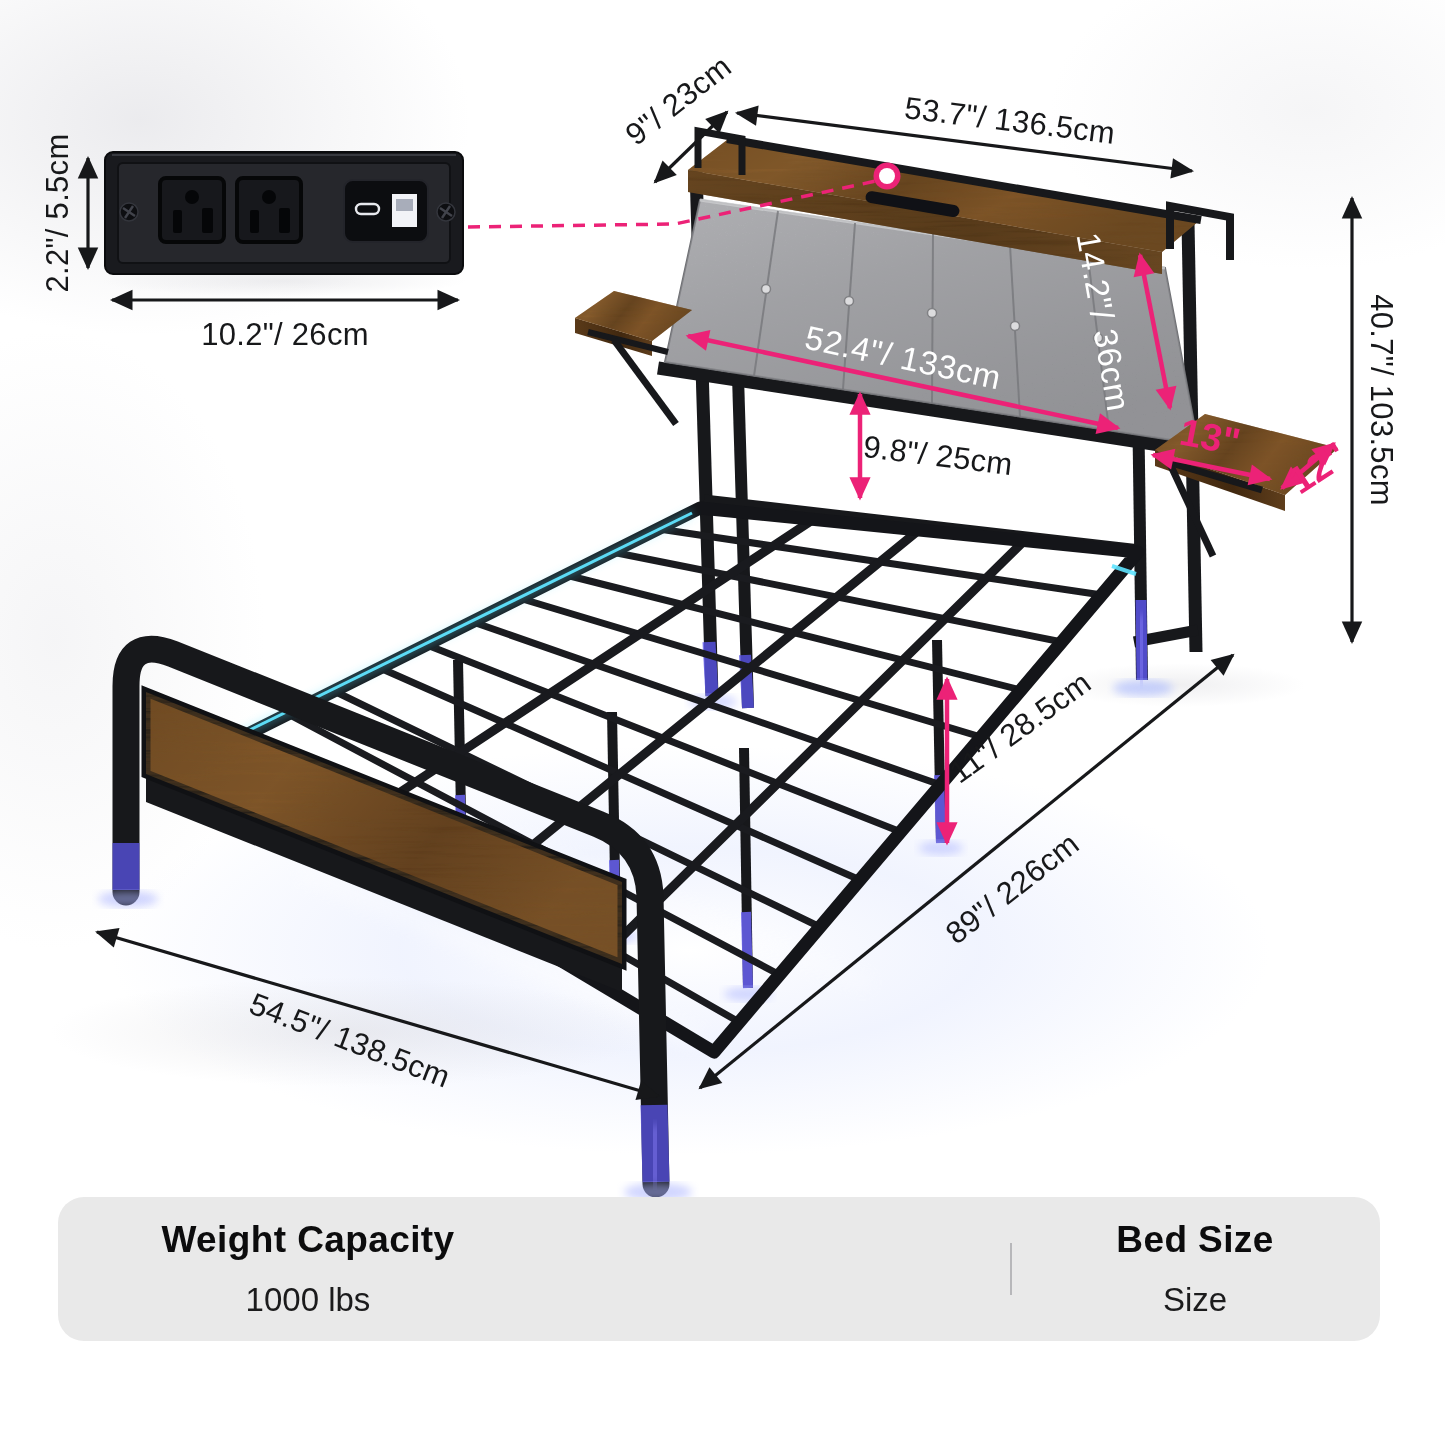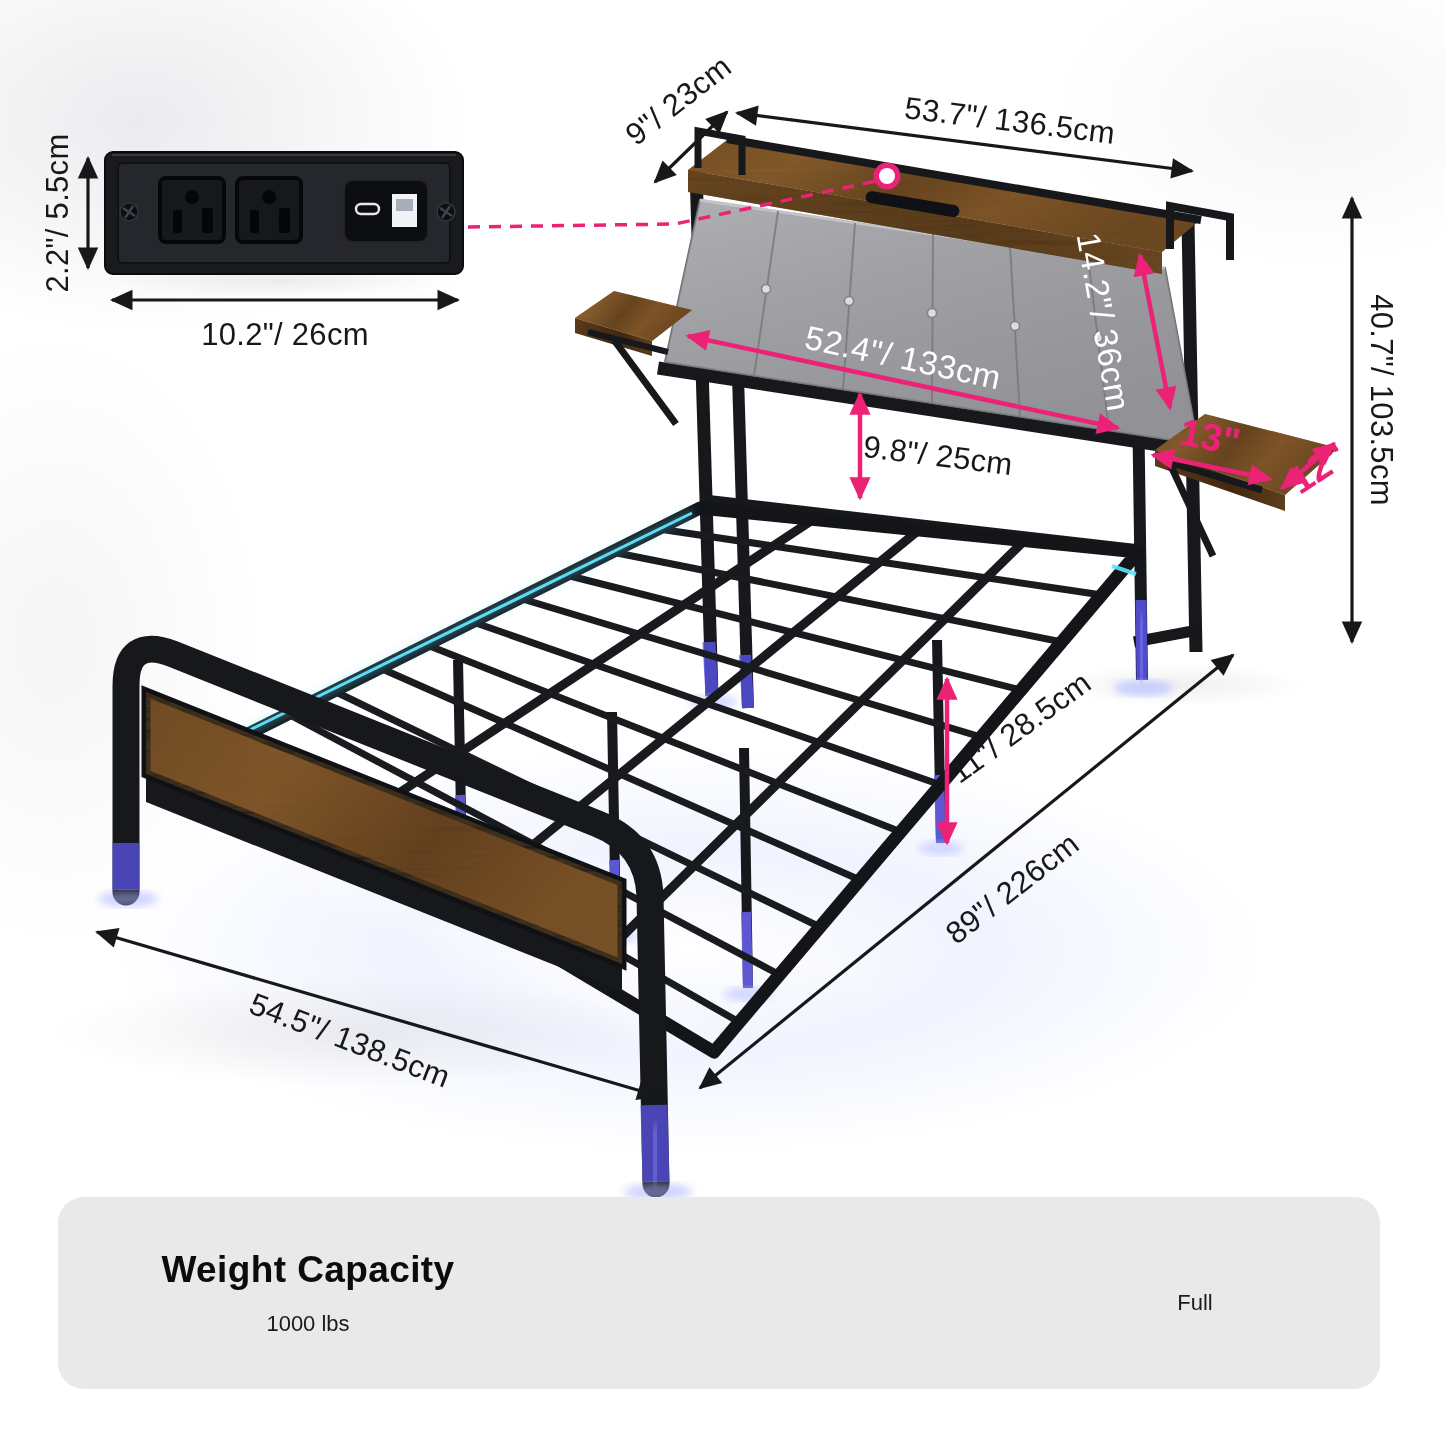--- a/index.html
+++ b/index.html
@@ -2,28 +2,28 @@
 <html style="--accent-pink: #EC2277; --led-blue: #5A55E8; --led-cyan: #5FE4FF; --wood-brown: #7A4A21; --cushion-gray: #9EA0A3; --metal-black: #17181B; --bar-bg: #E9E9E9; --dim-text: #17181A;"><head>
 <meta charset="utf-8">
 <style>
   html,body{margin:0;padding:0;background:#ffffff;}
   body{width:1445px;height:1445px;position:relative;overflow:hidden;
        font-family:"Liberation Sans","DejaVu Sans",sans-serif;}
   #scene{position:absolute;left:0;top:0;}
   .dim{font-size:31px;fill:#17181a;letter-spacing:.3px;}
   .dimw{font-size:33px;fill:#ffffff;font-weight:500;letter-spacing:.5px;}
   .dimp{font-size:38px;font-weight:700;fill:var(--accent-pink,#EC2277);}
-  .specs-bar{position:absolute;left:58px;top:1197px;width:1322px;height:192px;
+  .specs-bar{position:absolute;left:58px;top:1197px;width:1322px;height:144px;
      background:var(--bar-bg,#E9E9E9);border-radius:26px;
      display:grid;grid-template-columns:500fr 452fr 370fr;align-items:center;}
   .spec-col{text-align:center;position:relative;padding:0 10px;}
   .spec-col + .spec-col::before{content:'';position:absolute;left:0;top:24px;bottom:24px;
      width:2px;background:#b7b7ba;}
   .spec-title{font-size:37px;font-weight:800;color:#0c0c0d;letter-spacing:.4px;}
-  .spec-value{font-size:22px;font-weight:400;color:#1b1b1c;margin-top:20px;}
+  .spec-value{font-size:33px;font-weight:400;color:#1b1b1c;margin-top:20px;}
 </style>
 </head>
 <body>
 
 <svg id="scene" width="1445" height="1445" viewBox="0 0 1445 1445">
 <defs>
   <marker id="ab" viewBox="0 0 10 10" refX="8.6" refY="5" markerWidth="8" markerHeight="8" orient="auto-start-reverse">
     <path d="M0.6,1 L9.4,5 L0.6,9 Z" fill="#17181A"></path>
   </marker>
   <marker id="ap" viewBox="0 0 10 10" refX="8.6" refY="5" markerWidth="5.6" markerHeight="5.6" orient="auto-start-reverse">
@@ -330,15 +330,16 @@
 </svg>
 
 <div class="specs-bar">
   <div class="spec-col">
     <div class="spec-title">Weight Capacity</div>
     <div class="spec-value">1000 lbs</div>
   </div>
   <div class="spec-col">
   </div>
   <div class="spec-col">
-    <div class="spec-value">Full</div>
+    <div class="spec-title">Bed Size</div>
+    <div class="spec-value">Size</div>
   </div>
 </div>
 
 </body></html>

